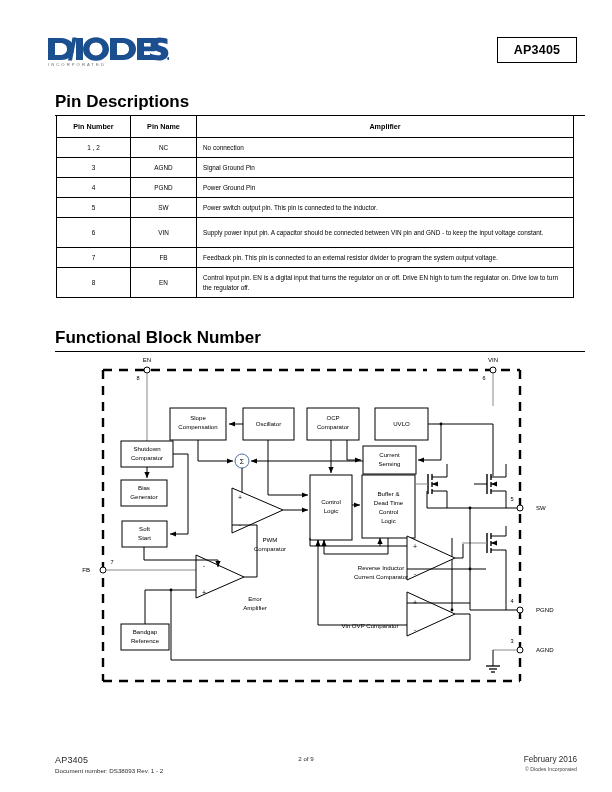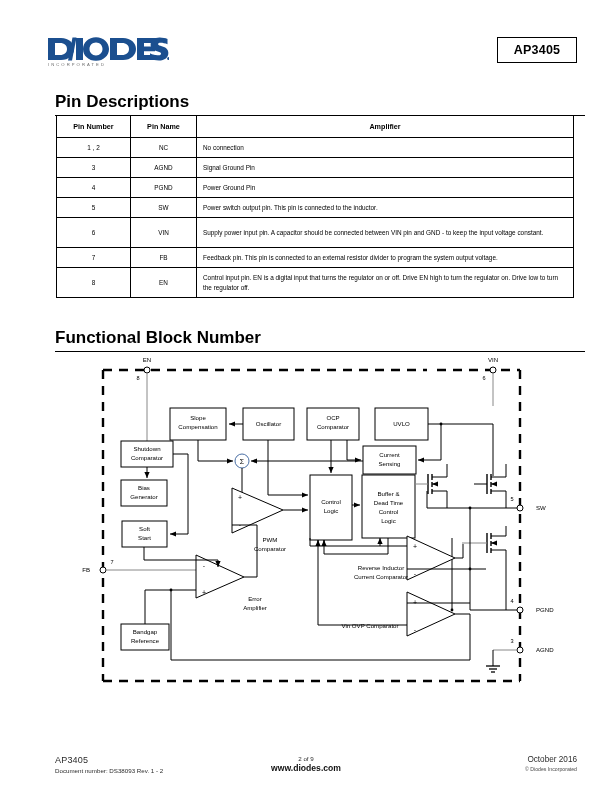--- a/index.html
+++ b/index.html
@@ -417,19 +417,18 @@
 </svg>
 </div>
 
 <div id="footer">
   <div class="fl">
     <div class="p">AP3405</div>
     <div class="d">Document number: DS38093  Rev. 1 - 2</div>
   </div>
   <div class="fc">
     <div class="pg">2 of 9</div>
-    <div class="ws">www.diodes.com</div>
   </div>
   <div class="fr">
-    <div class="dt">October 2016</div>
+    <div class="dt">February 2016</div>
     <div class="cp">© Diodes Incorporated</div>
   </div>
 </div>
 
 </body></html>

